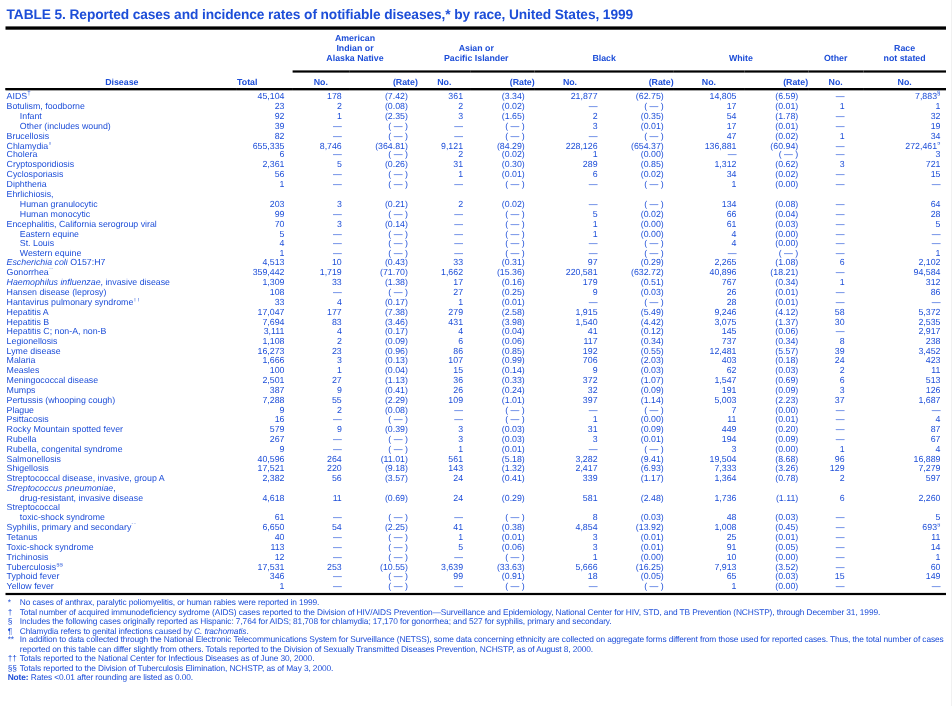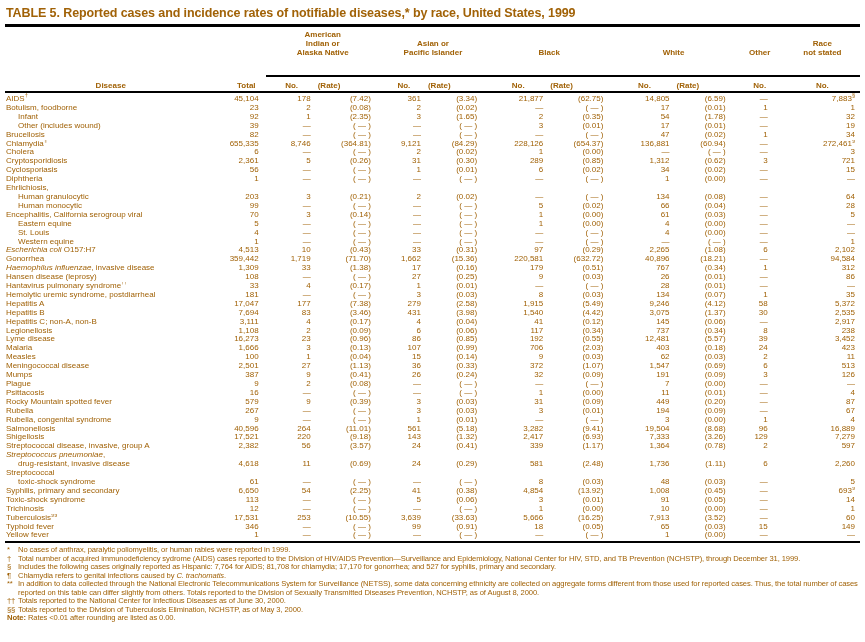--- a/index.html
+++ b/index.html
@@ -1,28 +1,28 @@
 <!DOCTYPE html>
 <html><head>
 <meta charset="utf-8">
 <style>
   html,body{margin:0;padding:0;background:#e8e8e8}
-  .page{width:865px;height:642px;box-sizing:border-box;background:#fff;color:#a16207;
+  .page{width:865px;height:642px;box-sizing:border-box;background:#fff;color:#1d4ed8;
         font-family:"Liberation Sans",sans-serif;padding:5px 5px 0 5px;overflow:hidden;position:relative}
   .title{font-size:12.5px;font-weight:700;letter-spacing:-0.1px;margin:1px 0 4px 1px;white-space:nowrap}
   .title-rule{height:3px;background:#000}
   table{border-collapse:collapse;table-layout:fixed;width:100%;margin-top:3px}
   th,td{padding:0;margin:0}
   thead th{font-size:8px;font-weight:700;line-height:9px;vertical-align:bottom;white-space:nowrap}
   th.blank{border:none}
-  th.grp{border-bottom:2px solid #000;text-align:center;padding-bottom:18px}
+  th.grp{border-bottom:2px solid #000;text-align:center;padding-bottom:7px}
   tr.subhead th{border-bottom:2px solid #000;height:13px;padding-bottom:1px}
   th.sh-disease{text-align:center;padding-left:1px}
-  th.sh-num{text-align:right;padding-right:10px}
-  th.sh-rate{text-align:left}
+  th.sh-num{text-align:left;padding-right:10px}
+  th.sh-rate{text-align:right}
   th.sh-ctr{}
   tbody td{font-size:8px;line-height:8.9px;white-space:nowrap;overflow:hidden;font-weight:400}
   td.disease{text-align:left;padding-left:1px}
   td.ind{padding-left:13px}
   td.num{text-align:right;padding-right:7px}
   td.rate{text-align:right;padding-right:9px}
   td.c9{padding-right:17px}
   td.c10{padding-right:5px}
   tbody tr:first-child td{padding-top:2px}
   sup{font-size:5.6px;line-height:0;vertical-align:super;letter-spacing:0}
@@ -402,34 +402,20 @@
           <td class="num c3">1</td>
           <td class="rate c4">(0.01)</td>
           <td class="num c5">—</td>
           <td class="rate c6">( — )</td>
           <td class="num c7">28</td>
           <td class="rate c8">(0.01)</td>
           <td class="num c9">—</td>
           <td class="num c10">—</td>
         </tr>
         <tr>
-          <td class="disease">Hemolytic uremic syndrome, postdiarrheal</td>
-          <td class="num c0">181</td>
-          <td class="num c1">—</td>
-          <td class="rate c2">( — )</td>
-          <td class="num c3">3</td>
-          <td class="rate c4">(0.03)</td>
-          <td class="num c5">8</td>
-          <td class="rate c6">(0.03)</td>
-          <td class="num c7">134</td>
-          <td class="rate c8">(0.07)</td>
-          <td class="num c9">1</td>
-          <td class="num c10">35</td>
-        </tr>
-        <tr>
           <td class="disease">Hepatitis A</td>
           <td class="num c0">17,047</td>
           <td class="num c1">177</td>
           <td class="rate c2">(7.38)</td>
           <td class="num c3">279</td>
           <td class="rate c4">(2.58)</td>
           <td class="num c5">1,915</td>
           <td class="rate c6">(5.49)</td>
           <td class="num c7">9,246</td>
           <td class="rate c8">(4.12)</td>
@@ -542,20 +528,34 @@
           <td class="num c3">26</td>
           <td class="rate c4">(0.24)</td>
           <td class="num c5">32</td>
           <td class="rate c6">(0.09)</td>
           <td class="num c7">191</td>
           <td class="rate c8">(0.09)</td>
           <td class="num c9">3</td>
           <td class="num c10">126</td>
         </tr>
         <tr>
+          <td class="disease">Pertussis (whooping cough)</td>
+          <td class="num c0">7,288</td>
+          <td class="num c1">55</td>
+          <td class="rate c2">(2.29)</td>
+          <td class="num c3">109</td>
+          <td class="rate c4">(1.01)</td>
+          <td class="num c5">397</td>
+          <td class="rate c6">(1.14)</td>
+          <td class="num c7">5,003</td>
+          <td class="rate c8">(2.23)</td>
+          <td class="num c9">37</td>
+          <td class="num c10">1,687</td>
+        </tr>
+        <tr>
           <td class="disease">Plague</td>
           <td class="num c0">9</td>
           <td class="num c1">2</td>
           <td class="rate c2">(0.08)</td>
           <td class="num c3">—</td>
           <td class="rate c4">( — )</td>
           <td class="num c5">—</td>
           <td class="rate c6">( — )</td>
           <td class="num c7">7</td>
           <td class="rate c8">(0.00)</td>
@@ -722,20 +722,34 @@
           <td class="num c1">54</td>
           <td class="rate c2">(2.25)</td>
           <td class="num c3">41</td>
           <td class="rate c4">(0.38)</td>
           <td class="num c5">4,854</td>
           <td class="rate c6">(13.92)</td>
           <td class="num c7">1,008</td>
           <td class="rate c8">(0.45)</td>
           <td class="num c9">—</td>
           <td class="num c10">693<sup>§</sup></td>
+        </tr>
+        <tr>
+          <td class="disease">Tetanus</td>
+          <td class="num c0">40</td>
+          <td class="num c1">—</td>
+          <td class="rate c2">( — )</td>
+          <td class="num c3">1</td>
+          <td class="rate c4">(0.01)</td>
+          <td class="num c5">3</td>
+          <td class="rate c6">(0.01)</td>
+          <td class="num c7">25</td>
+          <td class="rate c8">(0.01)</td>
+          <td class="num c9">—</td>
+          <td class="num c10">11</td>
         </tr>
         <tr>
           <td class="disease">Toxic-shock syndrome</td>
           <td class="num c0">113</td>
           <td class="num c1">—</td>
           <td class="rate c2">( — )</td>
           <td class="num c3">5</td>
           <td class="rate c4">(0.06)</td>
           <td class="num c5">3</td>
           <td class="rate c6">(0.01)</td>

